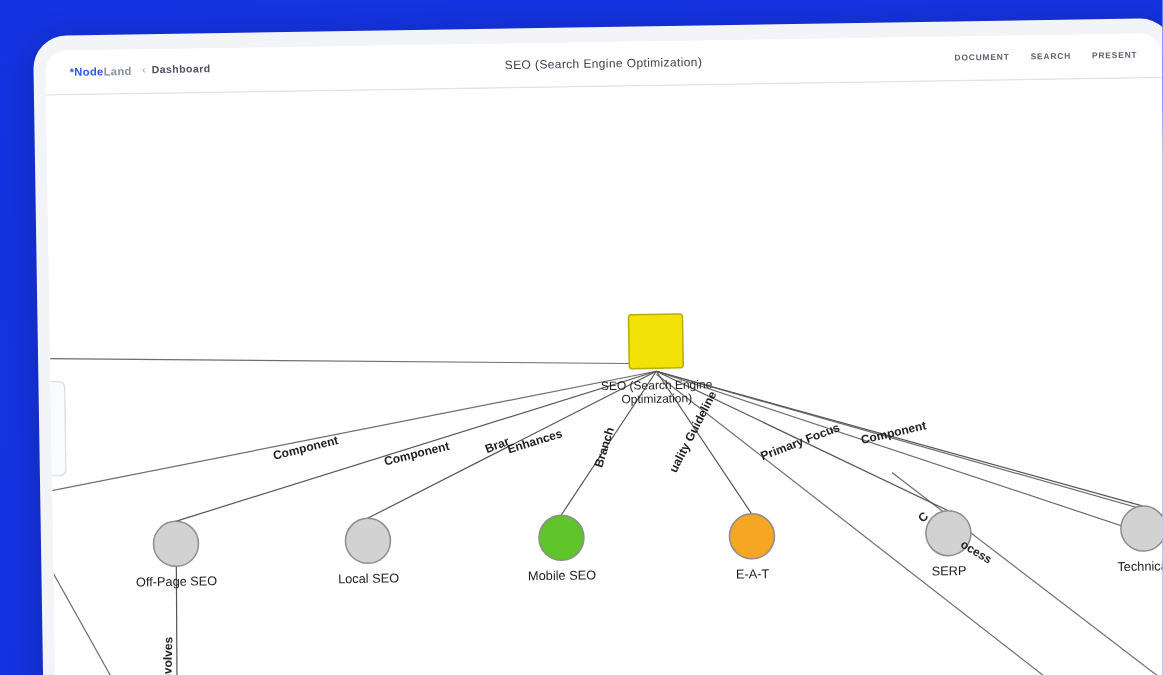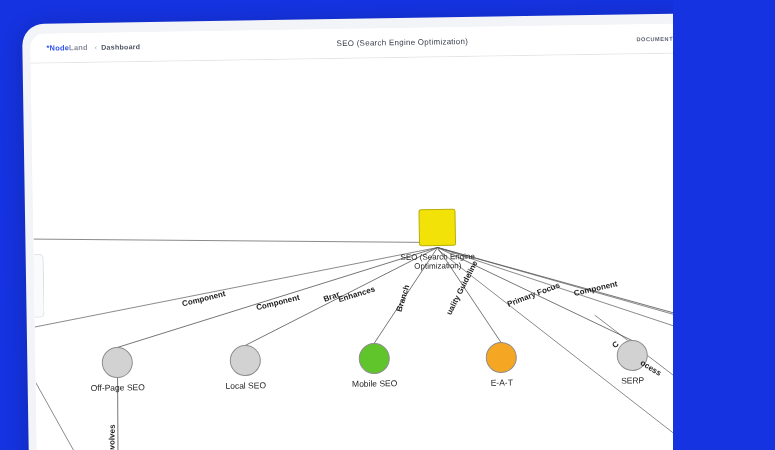--- a/index.html
+++ b/index.html
@@ -1,21 +1,21 @@
 <!DOCTYPE html>
 <html><head>
 <meta charset="utf-8">
 <style>
   html,body{margin:0;padding:0;}
   body{
     width:775px;height:450px;overflow:hidden;
     background:#1533E0;
     font-family:"Liberation Sans","DejaVu Sans",sans-serif;
   }
-  #stage{position:relative;width:673px;height:450px;overflow:hidden;background:#1533E0;}
+  #stage{position:relative;width:775px;height:450px;overflow:hidden;background:#1533E0;}
 
   
   #tablet{
     position:absolute;
     left:22px;top:24px;
     width:760px;height:470px;
     background:#f3f4f7;
     border-radius:22px;
     box-shadow:0 4px 22px rgba(0,0,0,.22);
     transform:rotate(-0.9deg);

